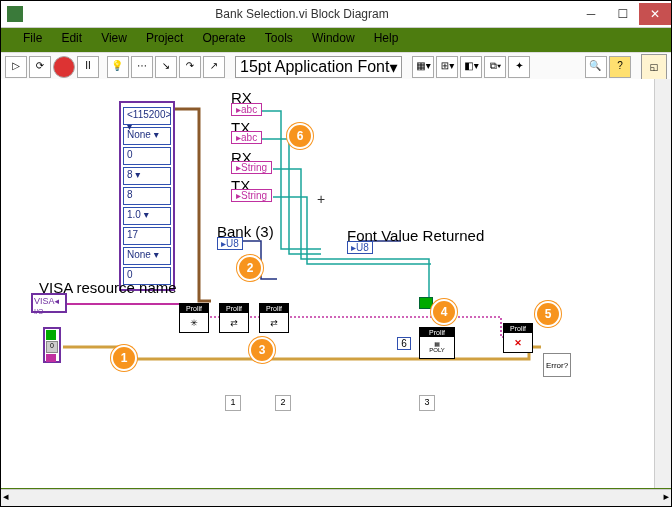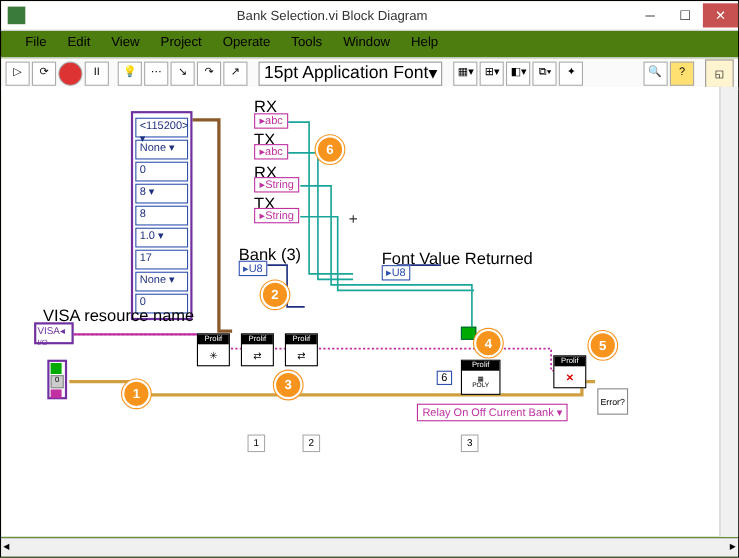--- a/index.html
+++ b/index.html
@@ -169,21 +169,20 @@
         </div>
     </div>
 
     <div class="vi-box" style="left:502px;top:244px">
       <div class="vi-hdr">Prolif</div>
         <div class="vi-body" style="color:#d00;font-weight:bold">✕</div>
     </div>
 
     <div class="node errbox" style="position:absolute;left:542px;top:274px"><span>Error</span>?</div>
 
-    <div class="node dropdown" style="left:378px;top:288px"><span>Relay On Off Current Bank</span> ▾</div>
 
     <div class="small-num" style="left:224px;top:316px">1</div>
     <div class="small-num" style="left:274px;top:316px">2</div>
     <div class="small-num" style="left:418px;top:316px">3</div>
 
     <div class="callout" style="left:110px;top:266px">1</div>
     <div class="callout" style="left:236px;top:176px">2</div>
     <div class="callout" style="left:248px;top:258px">3</div>
     <div class="callout" style="left:430px;top:220px">4</div>
     <div class="callout" style="left:534px;top:222px">5</div>

